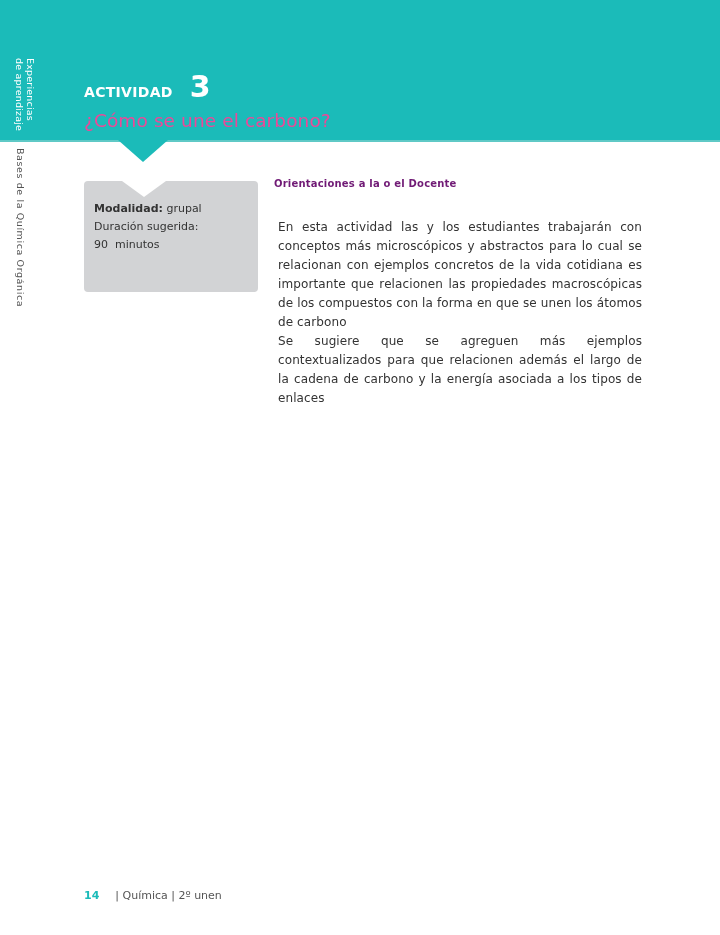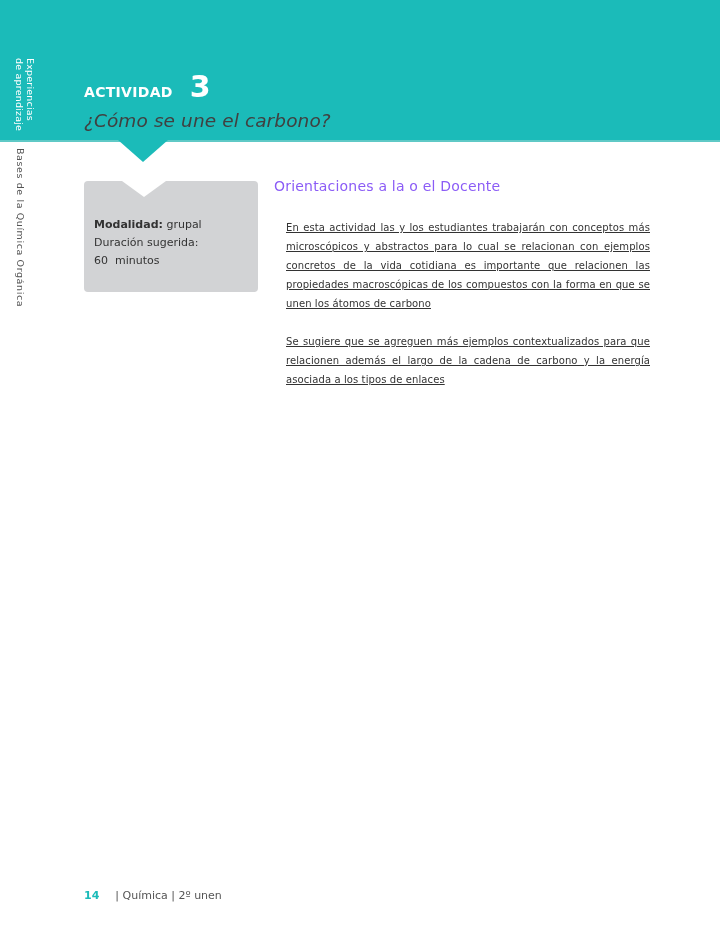--- a/index.html
+++ b/index.html
@@ -30,45 +30,45 @@
       color: #555555; font-size: 9.5px; letter-spacing: 0.6px;
     }
     .act-label {
       position: absolute; left: 84px; top: 73px;
       color: #ffffff; font-size: 14px; font-weight: bold; letter-spacing: 0.3px;
       display: flex; align-items: baseline; gap: 17px;
     }
     .act-label .num { font-size: 30px; line-height: 28px; }
     .act-title {
       position: absolute; left: 84px; top: 110px;
-      color: #404040; font-size: 18.5px; letter-spacing: 0.1px; font-style: italic;
+      color: #ec4899; font-size: 18.5px; letter-spacing: 0.1px;
     }
     .info-box {
       position: absolute; left: 84px; top: 181px; width: 174px; height: 111px;
       background: #d2d3d5; border-radius: 4px;
     }
     .info-notch {
       position: absolute; left: 122px; top: 181px; width: 0; height: 0;
       border-left: 22px solid transparent;
       border-right: 22px solid transparent;
       border-top: 16px solid #ffffff;
     }
     .info-text {
-      position: absolute; left: 94px; top: 216px;
+      position: absolute; left: 94px; top: 200px;
       color: #333333; font-size: 11px; line-height: 18px;
     }
     .info-text b { font-weight: bold; }
     .section-title {
       position: absolute; left: 274px; top: 178px;
-      color: #8b5cf6; font-size: 14px; font-weight: normal; letter-spacing: 0.2px;
+      color: #701a75; font-size: 10px; font-weight: bold; letter-spacing: 0.2px;
     }
     .para {
-      position: absolute; left: 286px; width: 364px;
-      color: #333333; font-size: 10px; line-height: 19px; text-align: justify;
-      letter-spacing: 0.1px; margin: 0; text-decoration: underline;
+      position: absolute; left: 278px; width: 364px;
+      color: #333333; font-size: 12px; line-height: 19px; text-align: justify;
+      letter-spacing: 0.1px; margin: 0;
     }
     .p1 { top: 218px; }
     .p2 { top: 332px; }
     .footer {
       position: absolute; left: 84px; top: 889px;
       font-size: 11px; color: #555555; display: flex; gap: 16px; align-items: baseline;
     }
     .footer .page { color: #1bbbb9; font-weight: bold; }
   </style>
 </head>
@@ -88,21 +88,21 @@
   <span class="num">3</span>
 </div>
 <div class="act-title">¿Cómo se une el carbono?</div>
 
 <div class="info-box"></div>
 <div class="info-notch"></div>
 <div class="info-text">
   <b>Modalidad:</b>
   <span>grupal</span><br>
   <span>Duración sugerida:</span><br>
-  <span style="white-space:pre">60  minutos</span>
+  <span style="white-space:pre">90  minutos</span>
 </div>
 
 <div class="section-title">Orientaciones a la o el Docente</div>
 <p class="para p1">En esta actividad las y los estudiantes trabajarán con conceptos más microscópicos y abstractos  para lo cual se relacionan con ejemplos concretos de la vida cotidiana  es importante que relacionen las propiedades macroscópicas de los compuestos con la forma en que se unen los átomos de carbono</p>
 <p class="para p2">Se sugiere que se agreguen más ejemplos contextualizados para que relacionen además el largo de la cadena de carbono y la energía asociada a los tipos de enlaces</p>
 
 <div class="footer">
   <span class="page">14</span>
   <span>| Química | 2º unen</span>
 </div>

